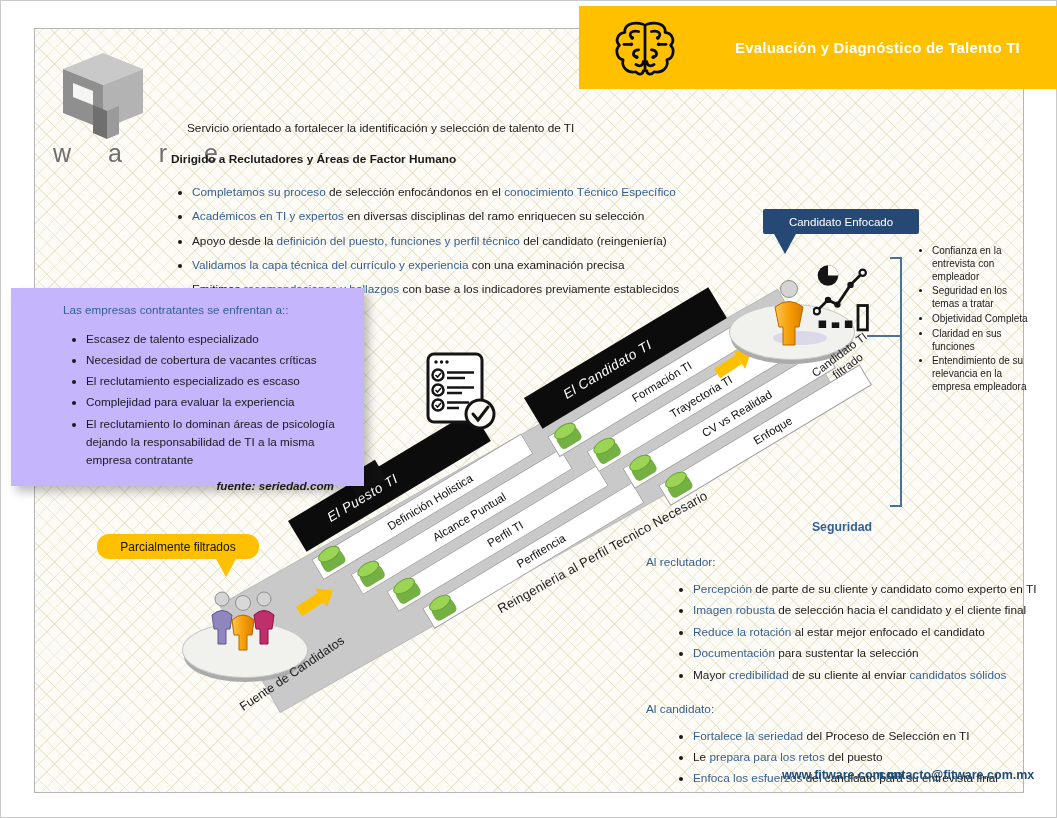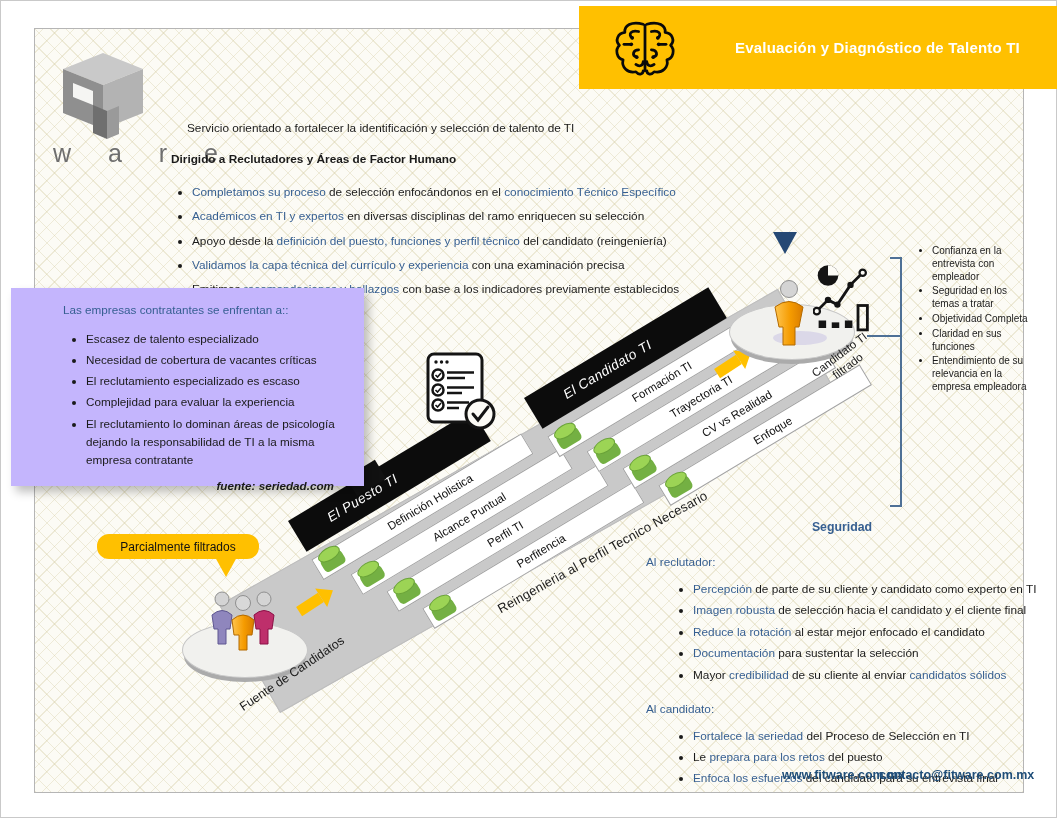--- a/index.html
+++ b/index.html
@@ -287,20 +287,21 @@
     </defs>
     <circle cx="15" cy="12" r="7" fill="#d4d4d4" stroke="#8f8f8f"></circle>
     <path d="M5 28 Q15 19 25 28 L23 42 L19 42 L19 57 L11 57 L11 42 L7 42 Z" fill="#8f86bd" stroke="#5f5791"></path>
     <circle cx="57" cy="12" r="7" fill="#d4d4d4" stroke="#8f8f8f"></circle>
     <path d="M47 28 Q57 19 67 28 L65 42 L61 42 L61 57 L53 57 L53 42 L49 42 Z" fill="#be2f6b" stroke="#8c1147"></path>
     <circle cx="36" cy="16" r="7.5" fill="#d8d8d8" stroke="#8f8f8f"></circle>
     <path d="M25 33 Q36 23 47 33 L45 48 L40 48 L40 63 L32 63 L32 48 L27 48 Z" fill="url(#og)" stroke="#b36a00"></path>
   </svg>
   <div class="srclabel">Fuente de Candidatos</div>
 
+  <div class="callout-n">Candidato Enfocado</div>
   <div class="callout-n-ptr"></div>
   <div class="platform plat-cand"></div>
   <div class="pshadow"></div>
   <svg class="personicon" width="40" height="70" viewBox="0 0 40 70">
     <defs>
       <linearGradient id="og2" x1="0" y1="0" x2="1" y2="0">
         <stop offset="0" stop-color="#ffc550"></stop>
           <stop offset=".55" stop-color="#f59b00"></stop>
           <stop offset="1" stop-color="#d97c00"></stop>
       </linearGradient>

